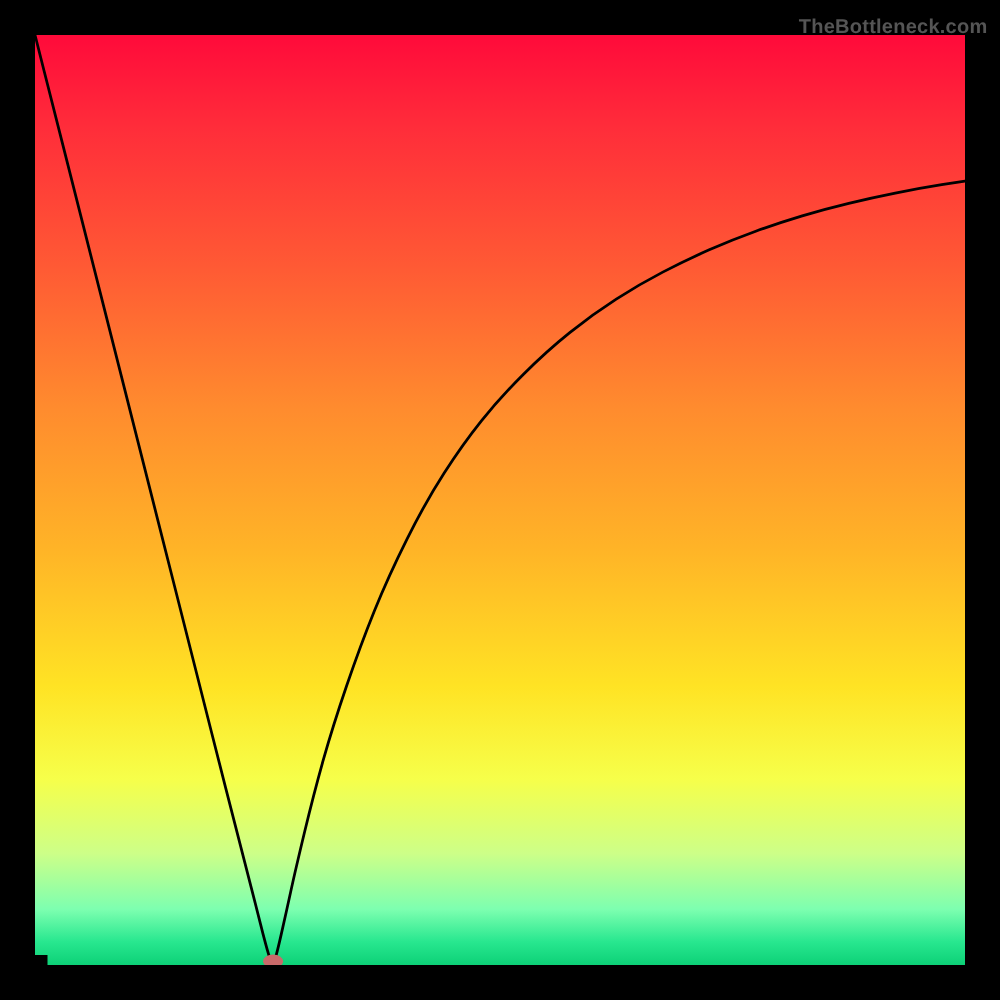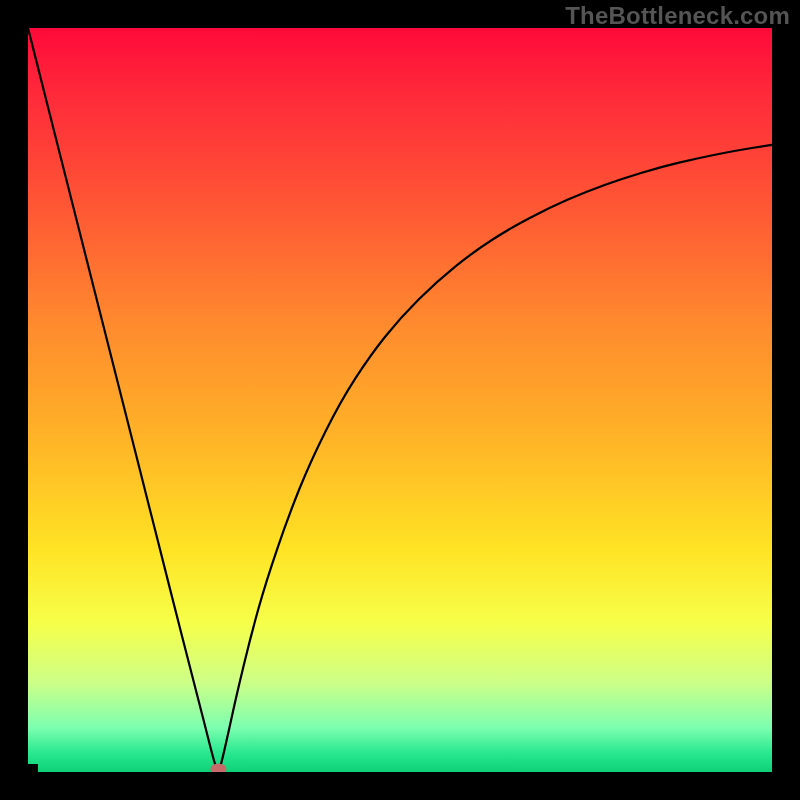--- a/index.html
+++ b/index.html
@@ -12,24 +12,24 @@
     font-family: Arial, Helvetica, sans-serif;
   }
   .frame {
     position: relative;
     width: 800px;
     height: 800px;
     background: #000;
   }
   .watermark {
     position: absolute;
-    top: 2px;
+    top: 13px;
     right: 10px;
     color: #555;
-    font-size: 24px;
+    font-size: 16px;
     font-weight: 600;
     letter-spacing: 0.2px;
     z-index: 10;
   }
   .plot {
     position: absolute;
     left: 28px;
     top: 28px;
     width: 744px;
     height: 744px;

